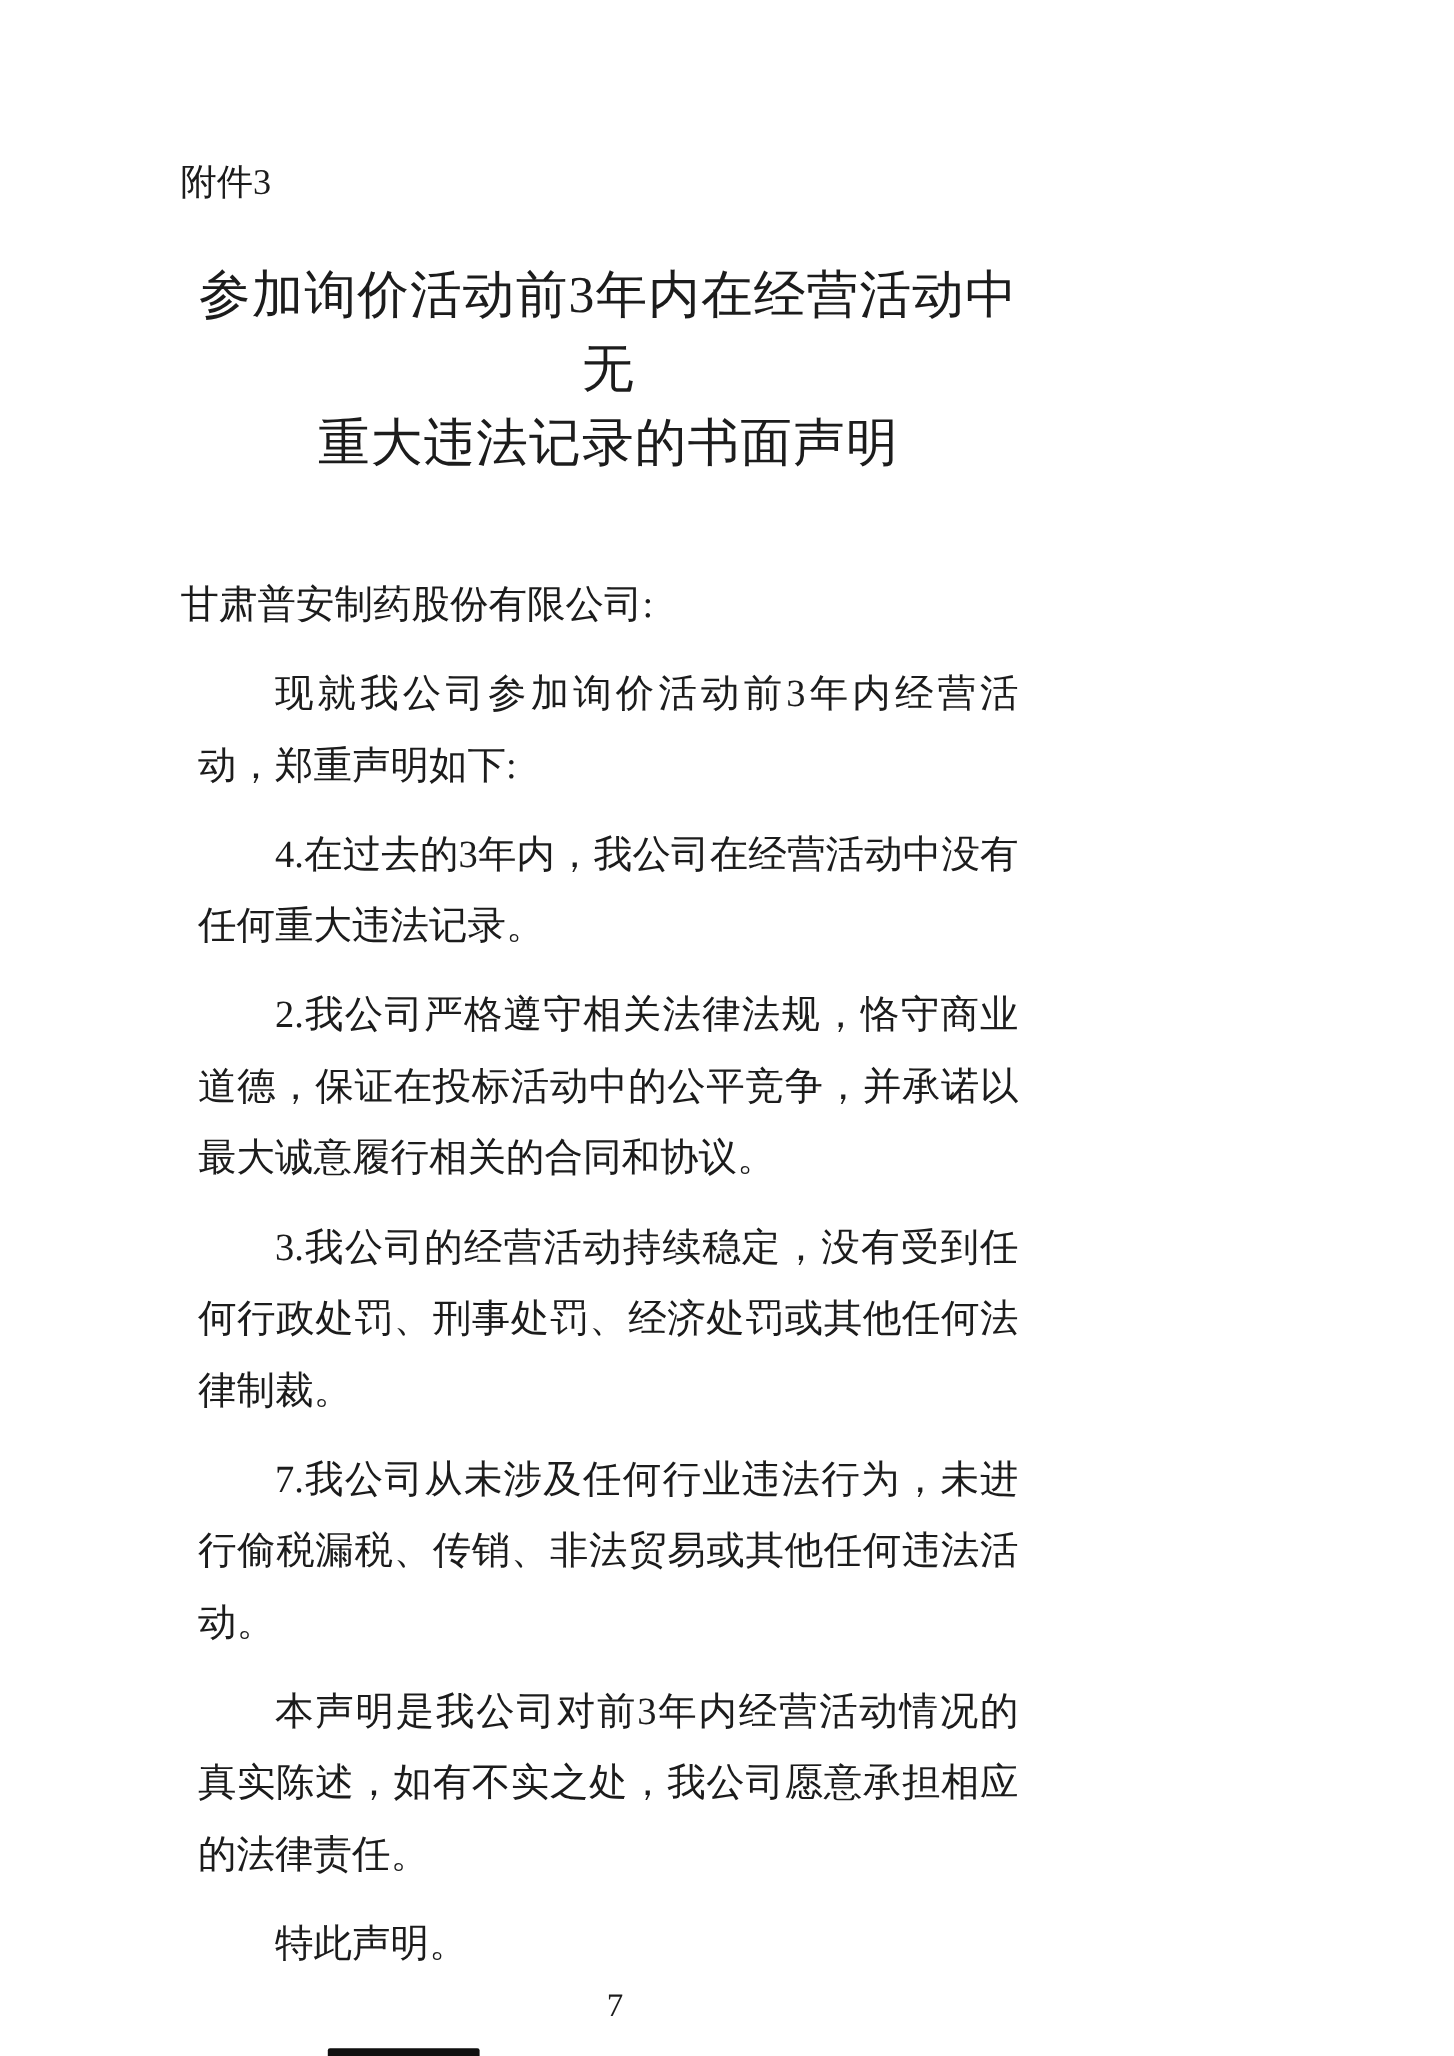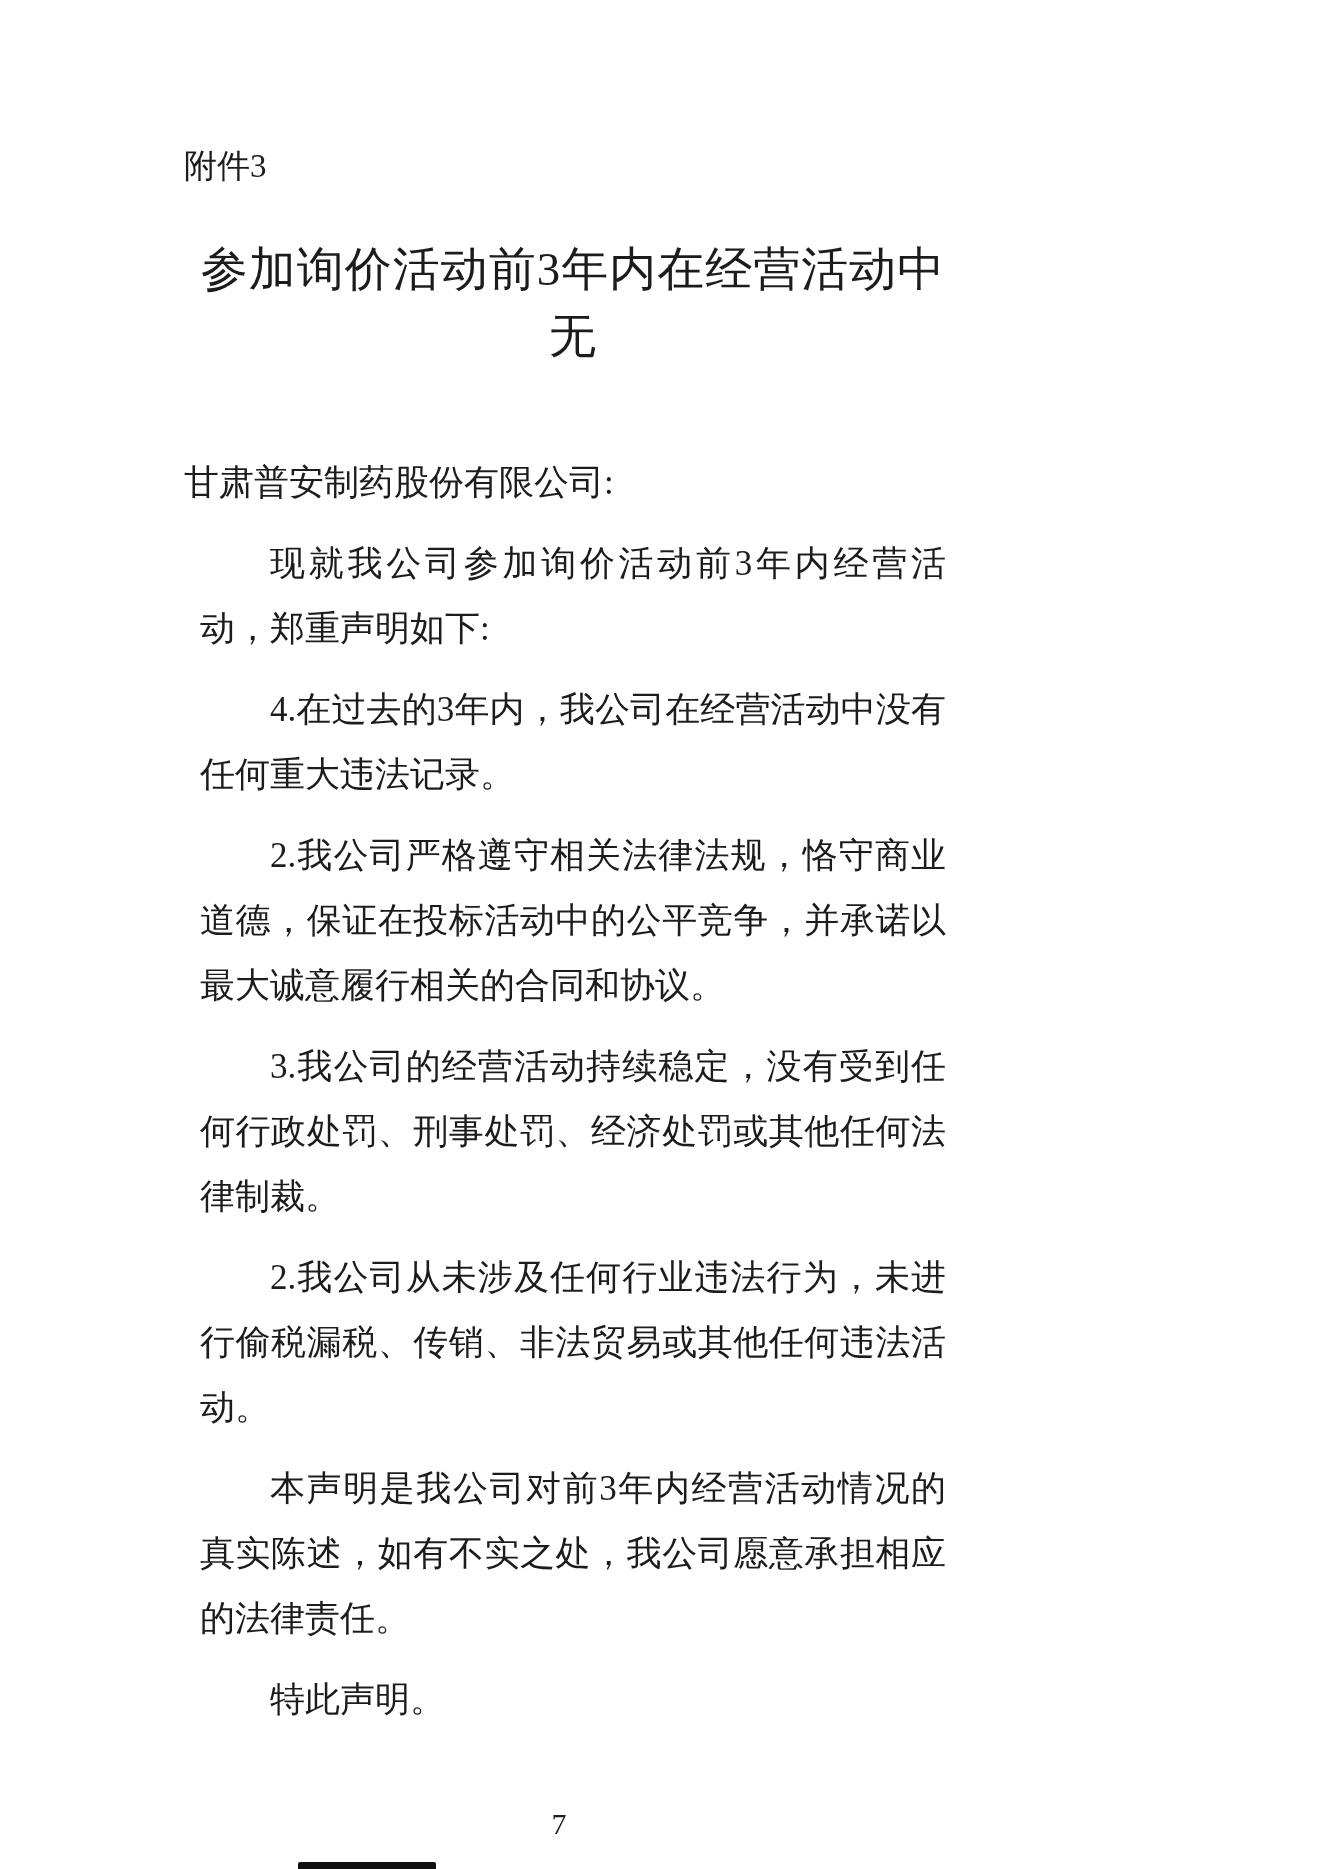--- a/index.html
+++ b/index.html
@@ -11,21 +11,21 @@
     position: relative;
     width: 1322px;
     height: 1869px;
     background: #ffffff;
     overflow: hidden;
     font-family: "Liberation Serif", "DejaVu Serif", serif;
     color: #1c1c1c;
   }
   .content {
     position: absolute;
-    left: 184px;
+    left: 164px;
     top: 0;
     width: 778px;
   }
   .attachment-label {
     margin-top: 146px;
     font-size: 33px;
     line-height: 40px;
   }
   .doc-title {
     margin-top: 50px;
@@ -70,29 +70,30 @@
 </head>
 <body>
 
 <div class="page">
   <div class="content">
 
     <div class="attachment-label">附件3</div>
 
     <div class="doc-title">
       <div>参加询价活动前3年内在经营活动中无</div>
+      <div>重大违法记录的书面声明</div>
     </div>
 
     <div class="body-text">
       <p class="salutation">甘肃普安制药股份有限公司:</p>
       <p class="para">现就我公司参加询价活动前3年内经营活动，郑重声明如下:</p>
       <p class="para">4.在过去的3年内，我公司在经营活动中没有任何重大违法记录。</p>
       <p class="para">2.我公司严格遵守相关法律法规，恪守商业道德，保证在投标活动中的公平竞争，并承诺以最大诚意履行相关的合同和协议。</p>
       <p class="para">3.我公司的经营活动持续稳定，没有受到任何行政处罚、刑事处罚、经济处罚或其他任何法律制裁。</p>
-      <p class="para">2.我公司从未涉及任何行业违法行为，未进行偷税漏税、传销、非法贸易或其他任何违法活动。</p>
+      <p class="para">7.我公司从未涉及任何行业违法行为，未进行偷税漏税、传销、非法贸易或其他任何违法活动。</p>
       <p class="para">本声明是我公司对前3年内经营活动情况的真实陈述，如有不实之处，我公司愿意承担相应的法律责任。</p>
       <p class="para">特此声明。</p>
     </div>
 
   </div>
 
   <div class="page-number">7</div>
 
   <div class="scan-artifact"></div>
 </div>

